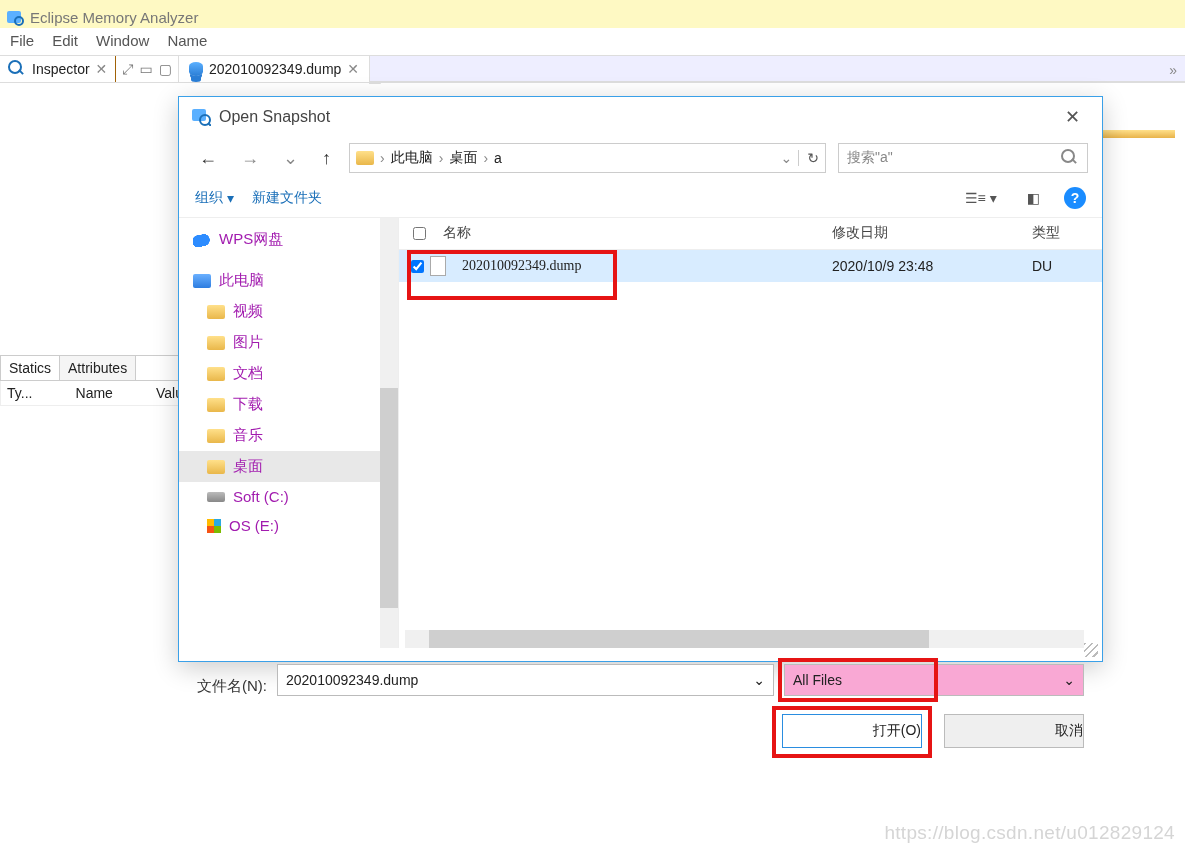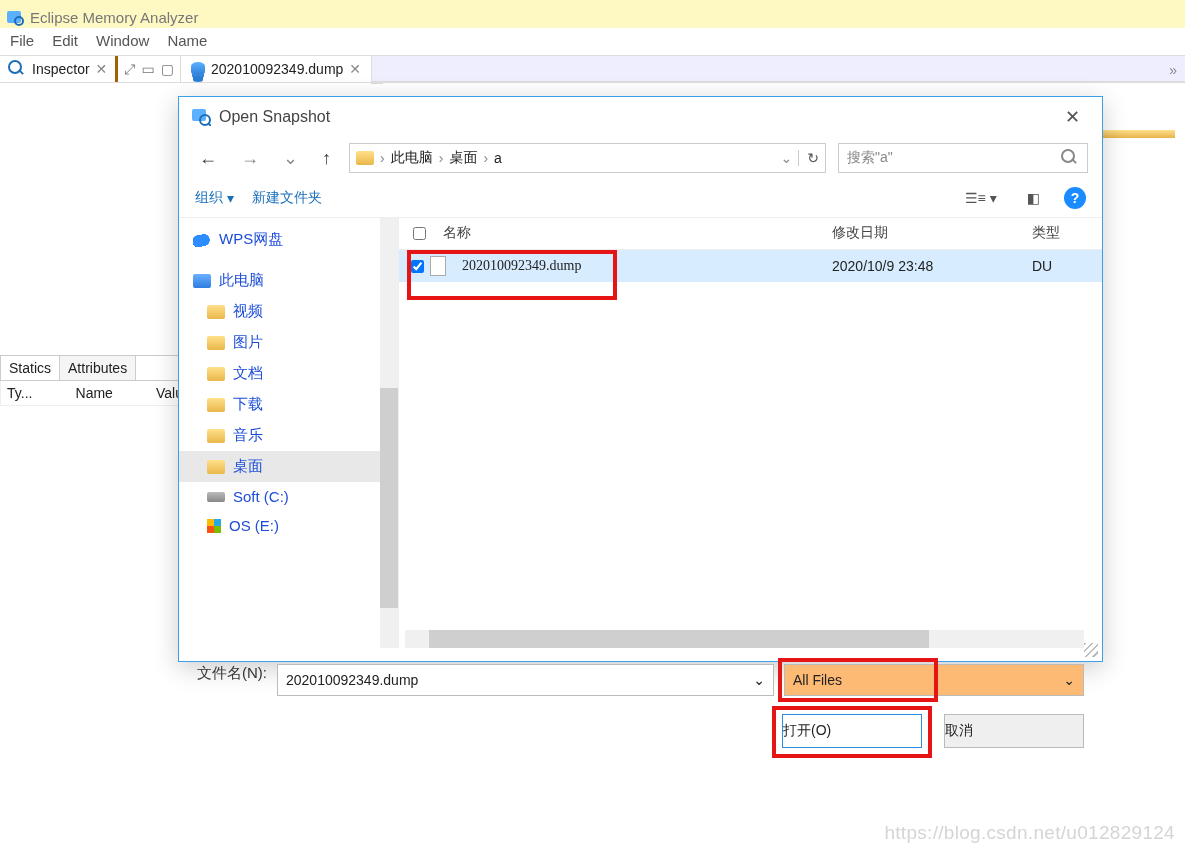--- a/index.html
+++ b/index.html
@@ -4,21 +4,21 @@
 <style>
   * { box-sizing: border-box; font-family: "Segoe UI", Tahoma, sans-serif; }
   body { margin:0; background:#fff; width:1185px; height:850px; overflow:hidden; font-size:14px; color:#222; }
   
   .win-titlebar { height:28px; display:flex; align-items:flex-end; padding:2px 6px; background:#fef9c3; }
   .win-titlebar .app-icon { width:18px; height:18px; margin-right:6px; }
   .win-titlebar .title { color:#777; font-size:15px; }
   .menubar { display:flex; gap:18px; padding:4px 10px 6px; color:#555; font-size:15px; }
   .menubar span { cursor:default; }
   .toolbar-row { display:flex; align-items:stretch; border-top:1px solid #ddd; border-bottom:1px solid #ddd; height:28px; }
-  .toolbar-row .inspector-tab { display:flex; align-items:center; gap:6px; padding:0 8px; border-right:3px solid #a16207; background:#fff; font-size:14px; }
+  .toolbar-row .inspector-tab { display:flex; align-items:center; gap:6px; padding:0 8px; border-right:1px solid #a16207; background:#fff; font-size:14px; }
   .toolbar-row .inspector-tab .xclose { color:#888; }
   .toolbar-row .mini-ctrl { display:flex; align-items:center; gap:6px; padding:0 6px; border-right:1px solid #ddd; color:#777; }
   .toolbar-row .doc-tab { display:flex; align-items:center; gap:6px; padding:0 10px; background:#fff; border-right:1px solid #ddd; position:relative; }
   .toolbar-row .doc-tab::after { content:""; position:absolute; right:-12px; top:0; width:0; height:0; border-top:28px solid transparent; border-left:12px solid #ddd; }
   .toolbar-row .rest { flex:1; background:#eef; border-bottom:1px solid #ddd; position:relative; }
   .toolbar-row .chev { position:absolute; right:8px; top:6px; color:#888; }
   .icon-db { display:inline-block; width:14px; height:14px; background:linear-gradient(#5bb0ff,#2a7ed6); border-radius:50% 50% 50% 50%/30% 30% 30% 30%; box-shadow:0 4px 0 -1px #2a7ed6, 0 8px 0 -2px #2a7ed6; vertical-align:middle; }
   
   .left-col { position:absolute; left:0; top:355px; width:190px; }
   .sub-tabs { display:flex; border:1px solid #ccc; }
@@ -38,48 +38,48 @@
   .dlg-nav .search { width:250px; border:1px solid #ccc; height:30px; display:flex; align-items:center; padding:0 8px; color:#888; justify-content:space-between; }
   .dlg-tools { display:flex; align-items:center; padding:4px 16px 8px; gap:18px; border-bottom:1px solid #eee; }
   .dlg-tools .org { color:#1a6fb8; display:flex; align-items:center; gap:4px; }
   .dlg-tools .spacer { flex:1; }
   .dlg-tools .glyphbtn { color:#555; padding:2px 6px; display:flex; align-items:center; gap:4px; }
   .help-circle { width:22px; height:22px; border-radius:50%; background:#1a8cff; color:#fff; display:flex; align-items:center; justify-content:center; font-weight:bold; }
   .dlg-body { display:flex; height:430px; }
   .tree { width:220px; border-right:1px solid #eee; position:relative; padding:6px 0; }
   .tree .vscroll { position:absolute; right:0; top:0; bottom:0; width:18px; background:#f0f0f0; }
   .tree .vthumb { position:absolute; right:0; top:170px; width:18px; height:220px; background:#cfcfcf; }
-  .tree-item { display:flex; align-items:center; gap:8px; padding:6px 12px 6px 28px; font-size:15px; color:#1d4ed8; }
+  .tree-item { display:flex; align-items:center; gap:8px; padding:6px 12px 6px 28px; font-size:15px; color:#a21caf; }
   .tree-item.top { padding-left:14px; }
   .tree-item.sel { background:#e8e8e8; }
   .ico { width:18px; height:14px; display:inline-block; }
   .ico-cloud { background:radial-gradient(circle at 30% 60%, #2d8cff 40%, transparent 42%), radial-gradient(circle at 60% 50%, #2d8cff 45%, transparent 47%); }
   .ico-pc { background:linear-gradient(#6ab0ff,#2d7de0); border-radius:2px; }
   .ico-folder { background:linear-gradient(#ffe08a,#e9b74a); border-radius:2px; position:relative; }
   .ico-drive { background:linear-gradient(#bbb,#888); height:10px; border-radius:2px; }
   .ico-win { background:conic-gradient(#2aa9e0 0 25%, #7cbb00 0 50%, #f65314 0 75%, #ffbb00 0); width:14px; height:14px; }
   .files { flex:1; position:relative; }
   .files-head { display:flex; padding:6px 10px; color:#444; border-bottom:1px solid #eee; }
   .fh-check { width:28px; }
   .fh-name { flex:1; padding-left:6px;font-family:Liberation Serif, serif; }
   .fh-date { width:200px;margin-left:44px; }
   .fh-type { width:60px; }
   .file-row { display:flex; align-items:center; padding:6px 10px; background:#d8ecff; }
   .file-row input { margin:0 6px 0 2px; }
   .file-ico { width:16px; height:20px; border:1px solid #aaa; background:#fff; margin-right:10px; }
   .redbox-a { position:absolute; border:4px solid #e61414; }
   .files .hscroll { position:absolute; left:6px; right:18px; bottom:0; height:18px; background:#f0f0f0; }
   .files .hthumb { position:absolute; left:30px; bottom:0; height:18px; width:500px; background:#cfcfcf; }
-  .dlg-foot { padding:16px 18px 0; display:flex; align-items:flex-start; gap:10px; }
+  .dlg-foot { padding:16px 18px 0; display:flex; align-items:flex-end; gap:10px; }
   .dlg-foot label { font-size:15px; color:#333; }
   .combo { border:1px solid #bbb; height:32px; display:flex; align-items:center; padding:0 8px; justify-content:space-between; background:#fff; }
   .combo.fname { flex:1; }
-  .combo.filter { width:300px; background:#fdba74; }
+  .combo.filter { width:300px; background:#f9a8d4; }
   .dlg-btns { display:flex; justify-content:flex-end; gap:22px; padding:18px 18px 0; }
-  .btn { width:140px; height:34px; display:flex; align-items:center; justify-content:flex-start; border:1px solid #bbb; background:#efefef; }
+  .btn { width:140px; height:34px; display:flex; align-items:center; justify-content:flex-end; border:1px solid #bbb; background:#efefef; }
   .btn.primary { border:1px solid #2a8de0; background:#fff; }
   .watermark { position:absolute; right:10px; bottom:6px; color:#d5d5d5; font-size:19px; letter-spacing:.3px; }
   .resize-grip { position:absolute; right:4px; bottom:4px; width:14px; height:14px; background:repeating-linear-gradient(135deg,#bbb 0 2px,transparent 2px 5px); }
   .mag { position:relative; display:inline-block; width:18px; height:18px; }
   .mag::before { content:""; position:absolute; width:10px; height:10px; border:2px solid #1a6fb8; border-radius:50%; left:0; top:0; }
   .mag::after { content:""; position:absolute; width:6px; height:2px; background:#1a6fb8; transform:rotate(45deg); left:10px; top:11px; }
   .mag.gray::before { border-color:#888; }
   .mag.gray::after { background:#888; }
   .orange-bar { position:absolute; left:232px; top:130px; right:10px; height:8px; background:linear-gradient(#ffe08a,#e8b34a); }
 </style>

